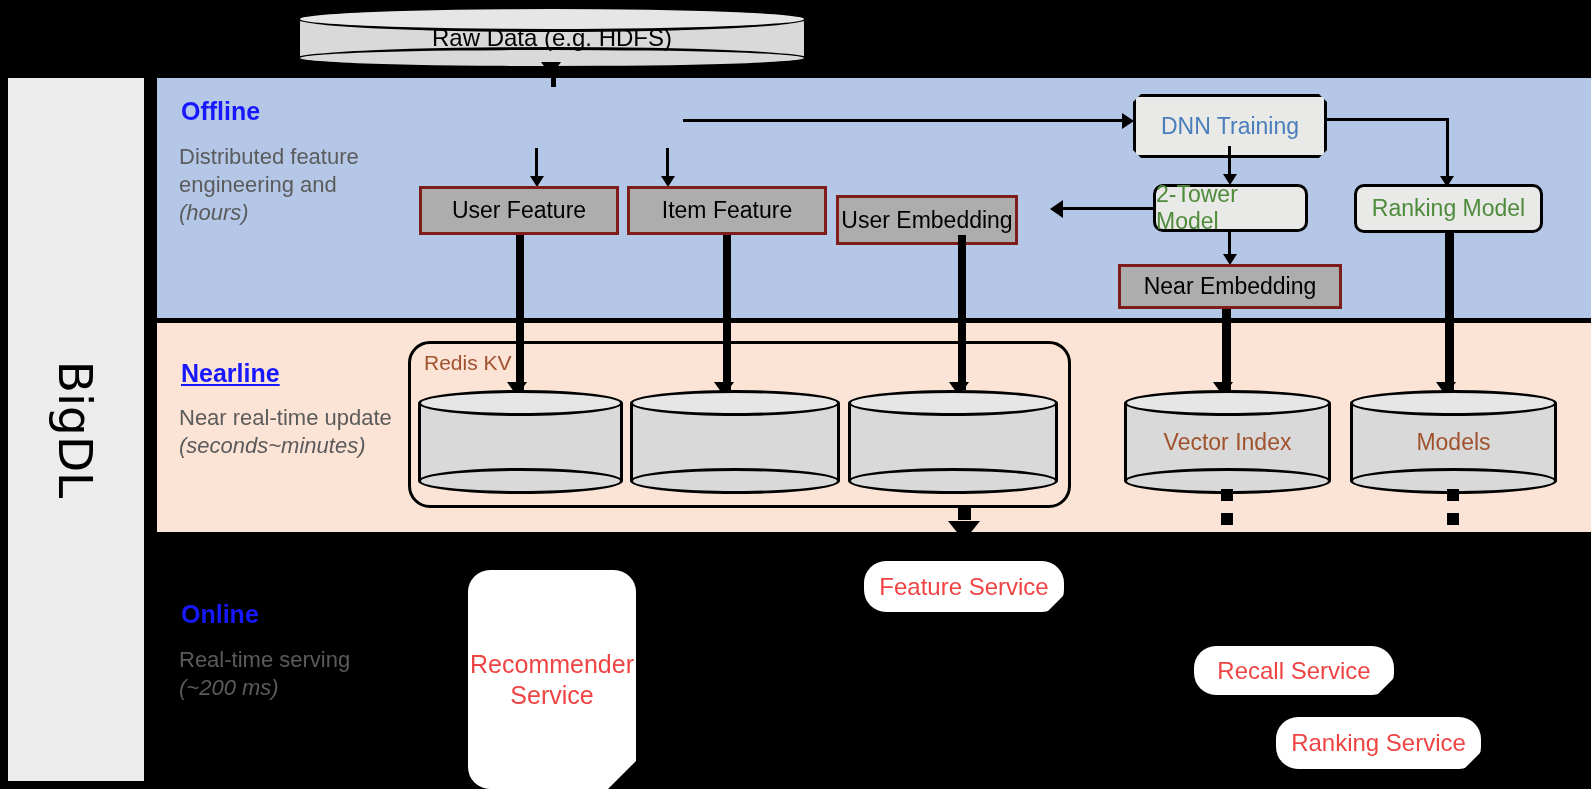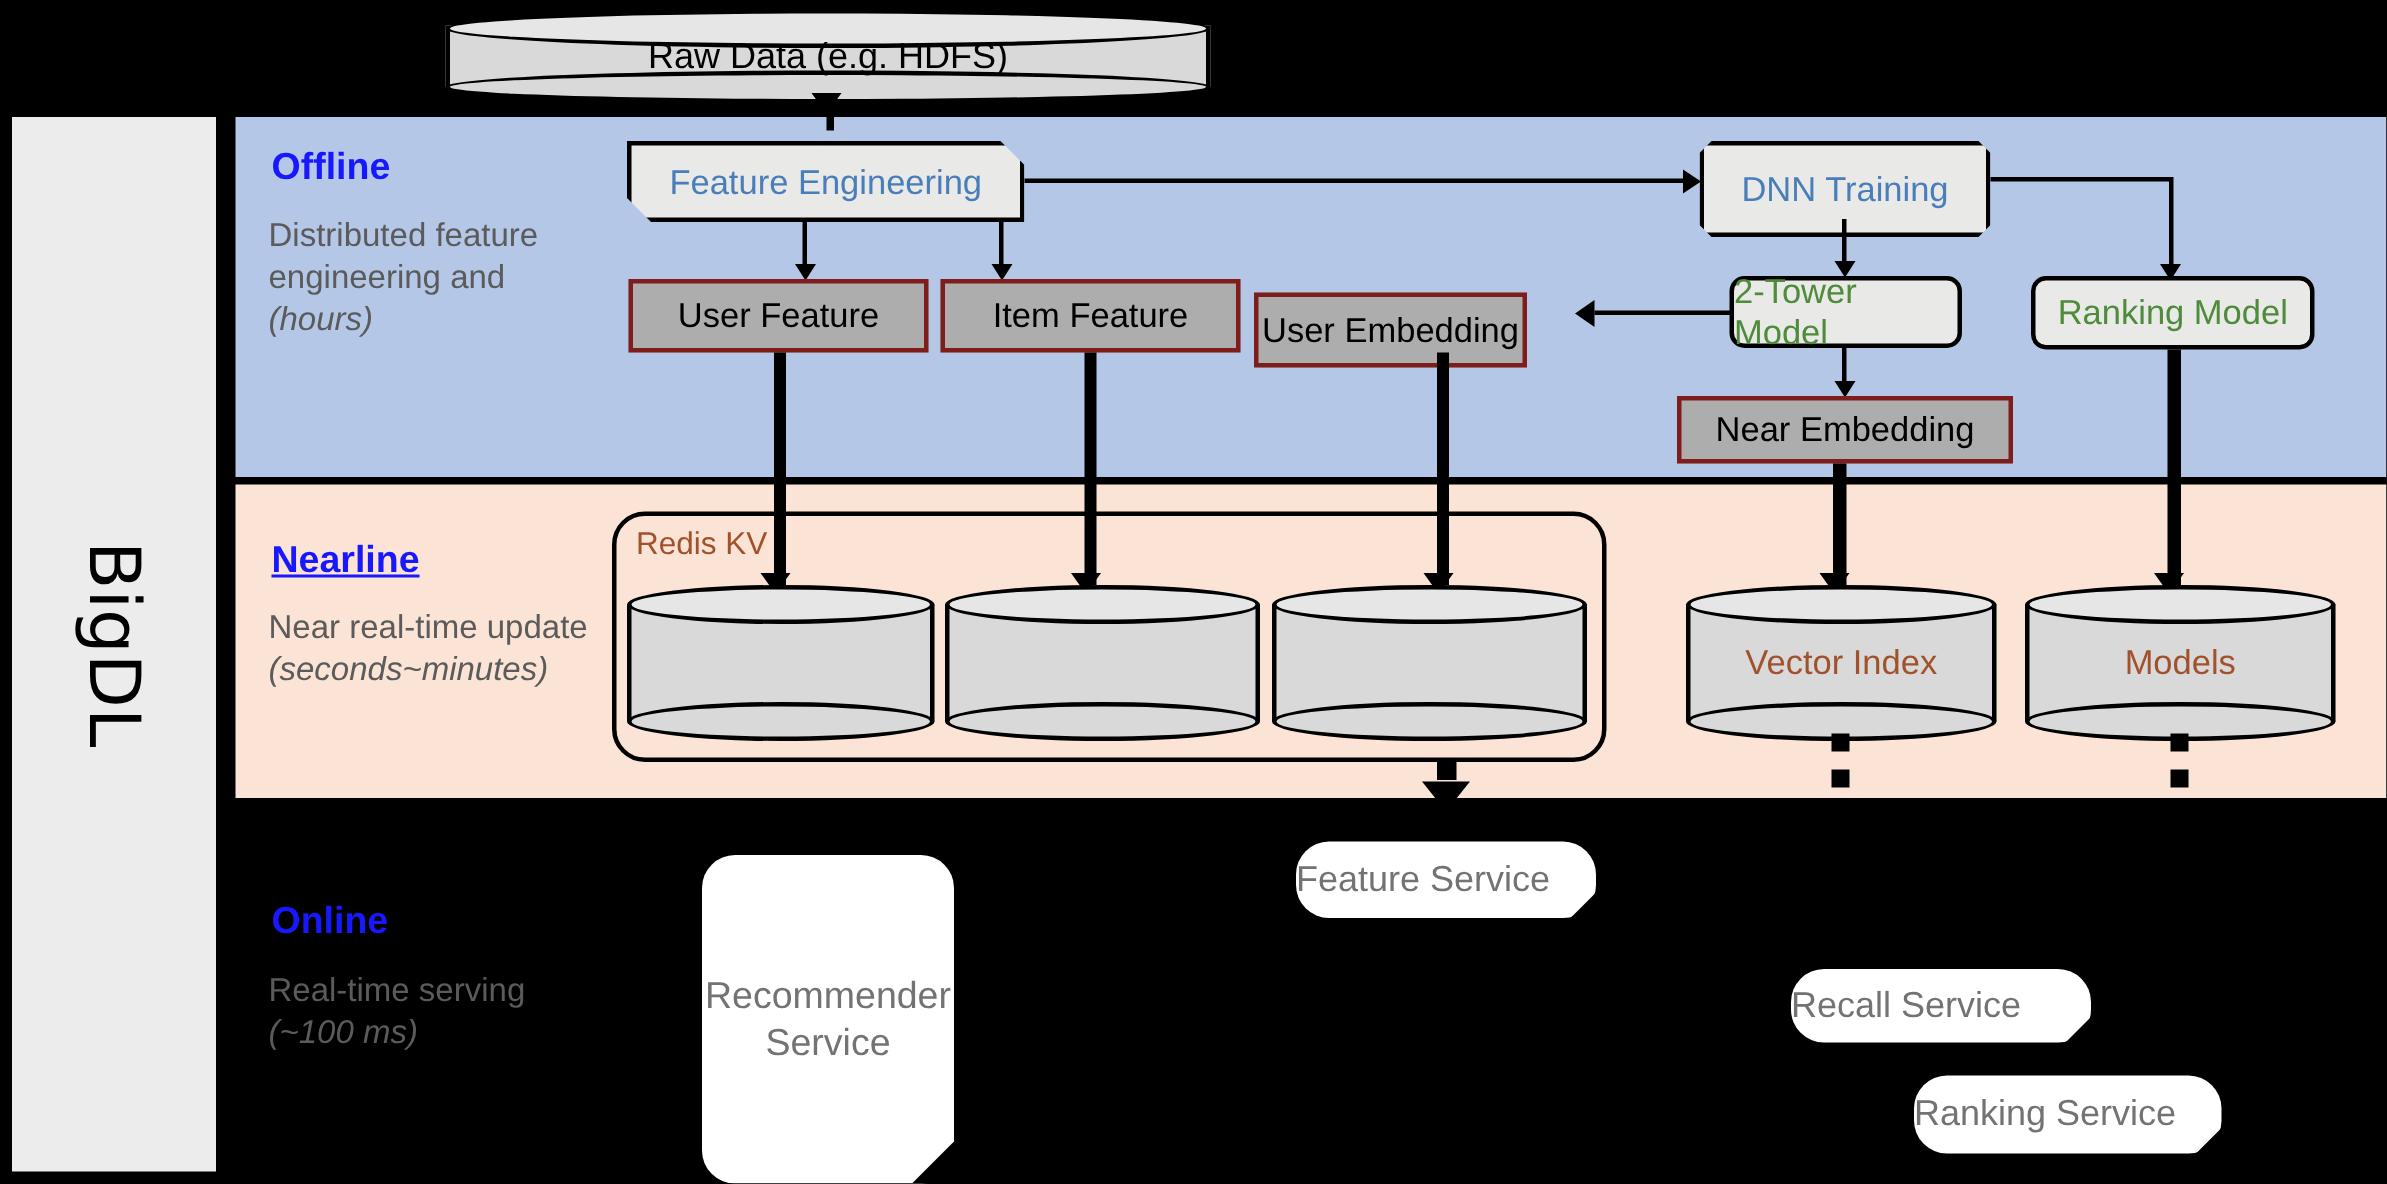--- a/index.html
+++ b/index.html
@@ -75,21 +75,21 @@
   .tri-right{position:absolute;width:0;height:0;border-top:8px solid transparent;
              border-bottom:8px solid transparent;border-left:12px solid #000;}
   .tri-down-sm{position:absolute;width:0;height:0;border-left:7px solid transparent;
                border-right:7px solid transparent;border-top:11px solid #000;}
   .tri-down-fat{position:absolute;width:0;height:0;border-left:16px solid transparent;
                 border-right:16px solid transparent;border-top:20px solid #000;}
   .dot{position:absolute;background:#000;width:12px;height:12px;}
 
   
   .doc{position:absolute;background:#fff;display:flex;align-items:center;
-       justify-content:flex-start;text-align:center;color:#737373;font-size:24px;
+       justify-content:center;text-align:center;color:#ef4444;font-size:24px;
        line-height:1.22;border-radius:22px;}
   .doc .fold{position:absolute;right:0;bottom:0;width:17px;height:17px;
              background:#000;
              clip-path:polygon(100% 0,100% 100%,0 100%);}
   #doc-recommender{left:468px;top:570px;width:168px;height:219px;font-size:25px;}
   #doc-recommender .fold{width:28px;height:28px;}
   #doc-feature{left:864px;top:561px;width:200px;height:51px;}
   #doc-recall{left:1194px;top:646px;width:200px;height:49px;}
   #doc-ranking{left:1276px;top:717px;width:205px;height:52px;}
 </style>
@@ -112,23 +112,20 @@
     <div class="cap"></div>
     <div class="lbl">Raw Data (e.g. HDFS)</div>
   </div>
 
   <div class="vline" style="left:551px;top:69px;width:5px;height:18px;"></div>
   <div class="tri-down" style="left:541px;top:62px;"></div>
 
   <div class="layer-title" style="left:181px;top:97px;">Offline</div>
   <div class="layer-sub" style="left:179px;top:143px;width:200px;"><span>Distributed feature engineering and </span><i>(hours)</i></div>
 
-  <div class="abs lt-box banner" style="left:418px;top:94px;width:265px;height:54px;">
-    <span class="blue-t">Feature Engineering</span>
-  </div>
 
   <div class="hline" style="left:683px;top:119px;width:441px;height:3px;"></div>
   <div class="tri-right" style="left:1122px;top:113px;"></div>
 
   <div class="abs lt-box notched" style="left:1133px;top:94px;width:194px;height:64px;">
     <span class="blue-t">DNN Training</span>
   </div>
 
   <div class="vline" style="left:1228px;top:146px;width:3px;height:32px;"></div>
   <div class="tri-down-sm" style="left:1223px;top:174px;"></div>
@@ -226,21 +223,21 @@
   <div class="dot" style="left:958px;top:507px;width:13px;height:13px;"></div>
   <div class="tri-down-fat" style="left:948px;top:521px;"></div>
 
   <div class="dot" style="left:1221px;top:489px;"></div>
   <div class="dot" style="left:1221px;top:513px;"></div>
 
   <div class="dot" style="left:1447px;top:489px;"></div>
   <div class="dot" style="left:1447px;top:513px;"></div>
 
   <div class="layer-title" style="left:181px;top:600px;">Online</div>
-  <div class="layer-sub" style="left:179px;top:646px;width:210px;"><span>Real-time serving </span><i>(~100 ms)</i></div>
+  <div class="layer-sub" style="left:179px;top:646px;width:210px;"><span>Real-time serving </span><i>(~200 ms)</i></div>
 
   <div class="doc" id="doc-recommender">
     <span>Recommender Service</span>
     <span class="fold"></span>
   </div>
   <div class="doc" id="doc-feature">
     <span>Feature Service</span>
     <span class="fold"></span>
   </div>
   <div class="doc" id="doc-recall">

